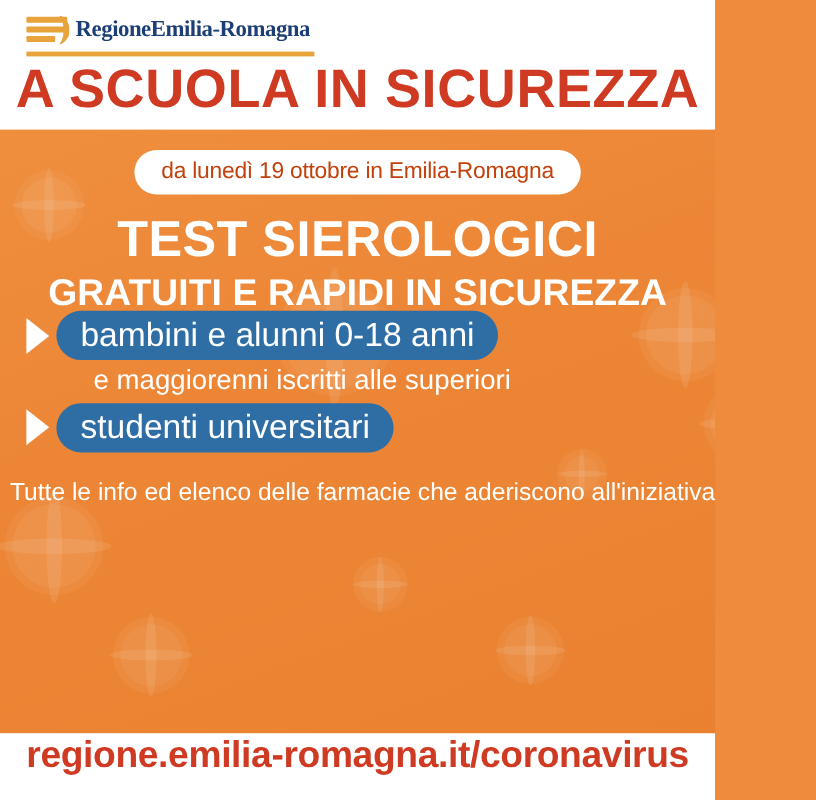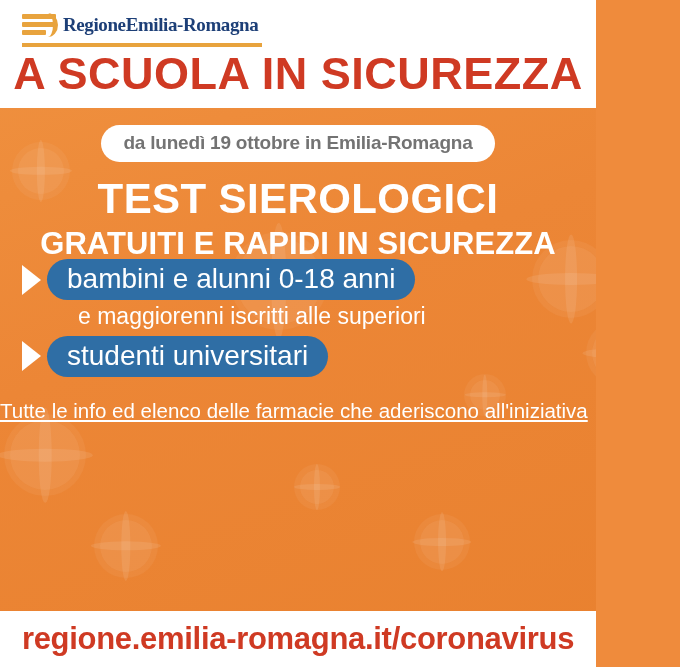--- a/index.html
+++ b/index.html
@@ -111,22 +111,22 @@
   
   .date-pill-wrap {
     text-align: center;
     margin-top: 17px;
     position: relative;
     z-index: 4;
   }
   .date-pill {
     display: inline-block;
     background: #ffffff;
-    color: #737373;
-    font-weight: bold;
+    color: #c2410c;
+    font-weight: normal;
     font-size: 19px;
     padding: 7px 22px 8px;
     border-radius: 20px;
     letter-spacing: -0.2px;
   }
 
   
   .title-main {
     text-align: center;
     color: #ffffff;
@@ -193,35 +193,34 @@
     color: #ffffff;
     font-size: 23px;
     margin: 4px 0 0 56px;
     line-height: 1.1;
   }
 
   
   .footer-info {
     position: relative;
     z-index: 4;
-    text-align: left;
+    text-align: right;
     color: #ffffff;
     font-size: 20.5px;
     margin-top: 22px;
-    text-decoration: underline;
   }
   .url-bar {
     position: absolute;
     left: 0;
     right: 0;
     bottom: 0;
     height: 56px;
     background: #ffffff;
     display: flex;
-    align-items: center;
+    align-items: flex-start;
     justify-content: center;
     z-index: 5;
   }
   .url-text {
     color: #cf3a23;
     font-weight: bold;
     font-size: 31px;
     letter-spacing: -0.3px;
   }
 </style>

